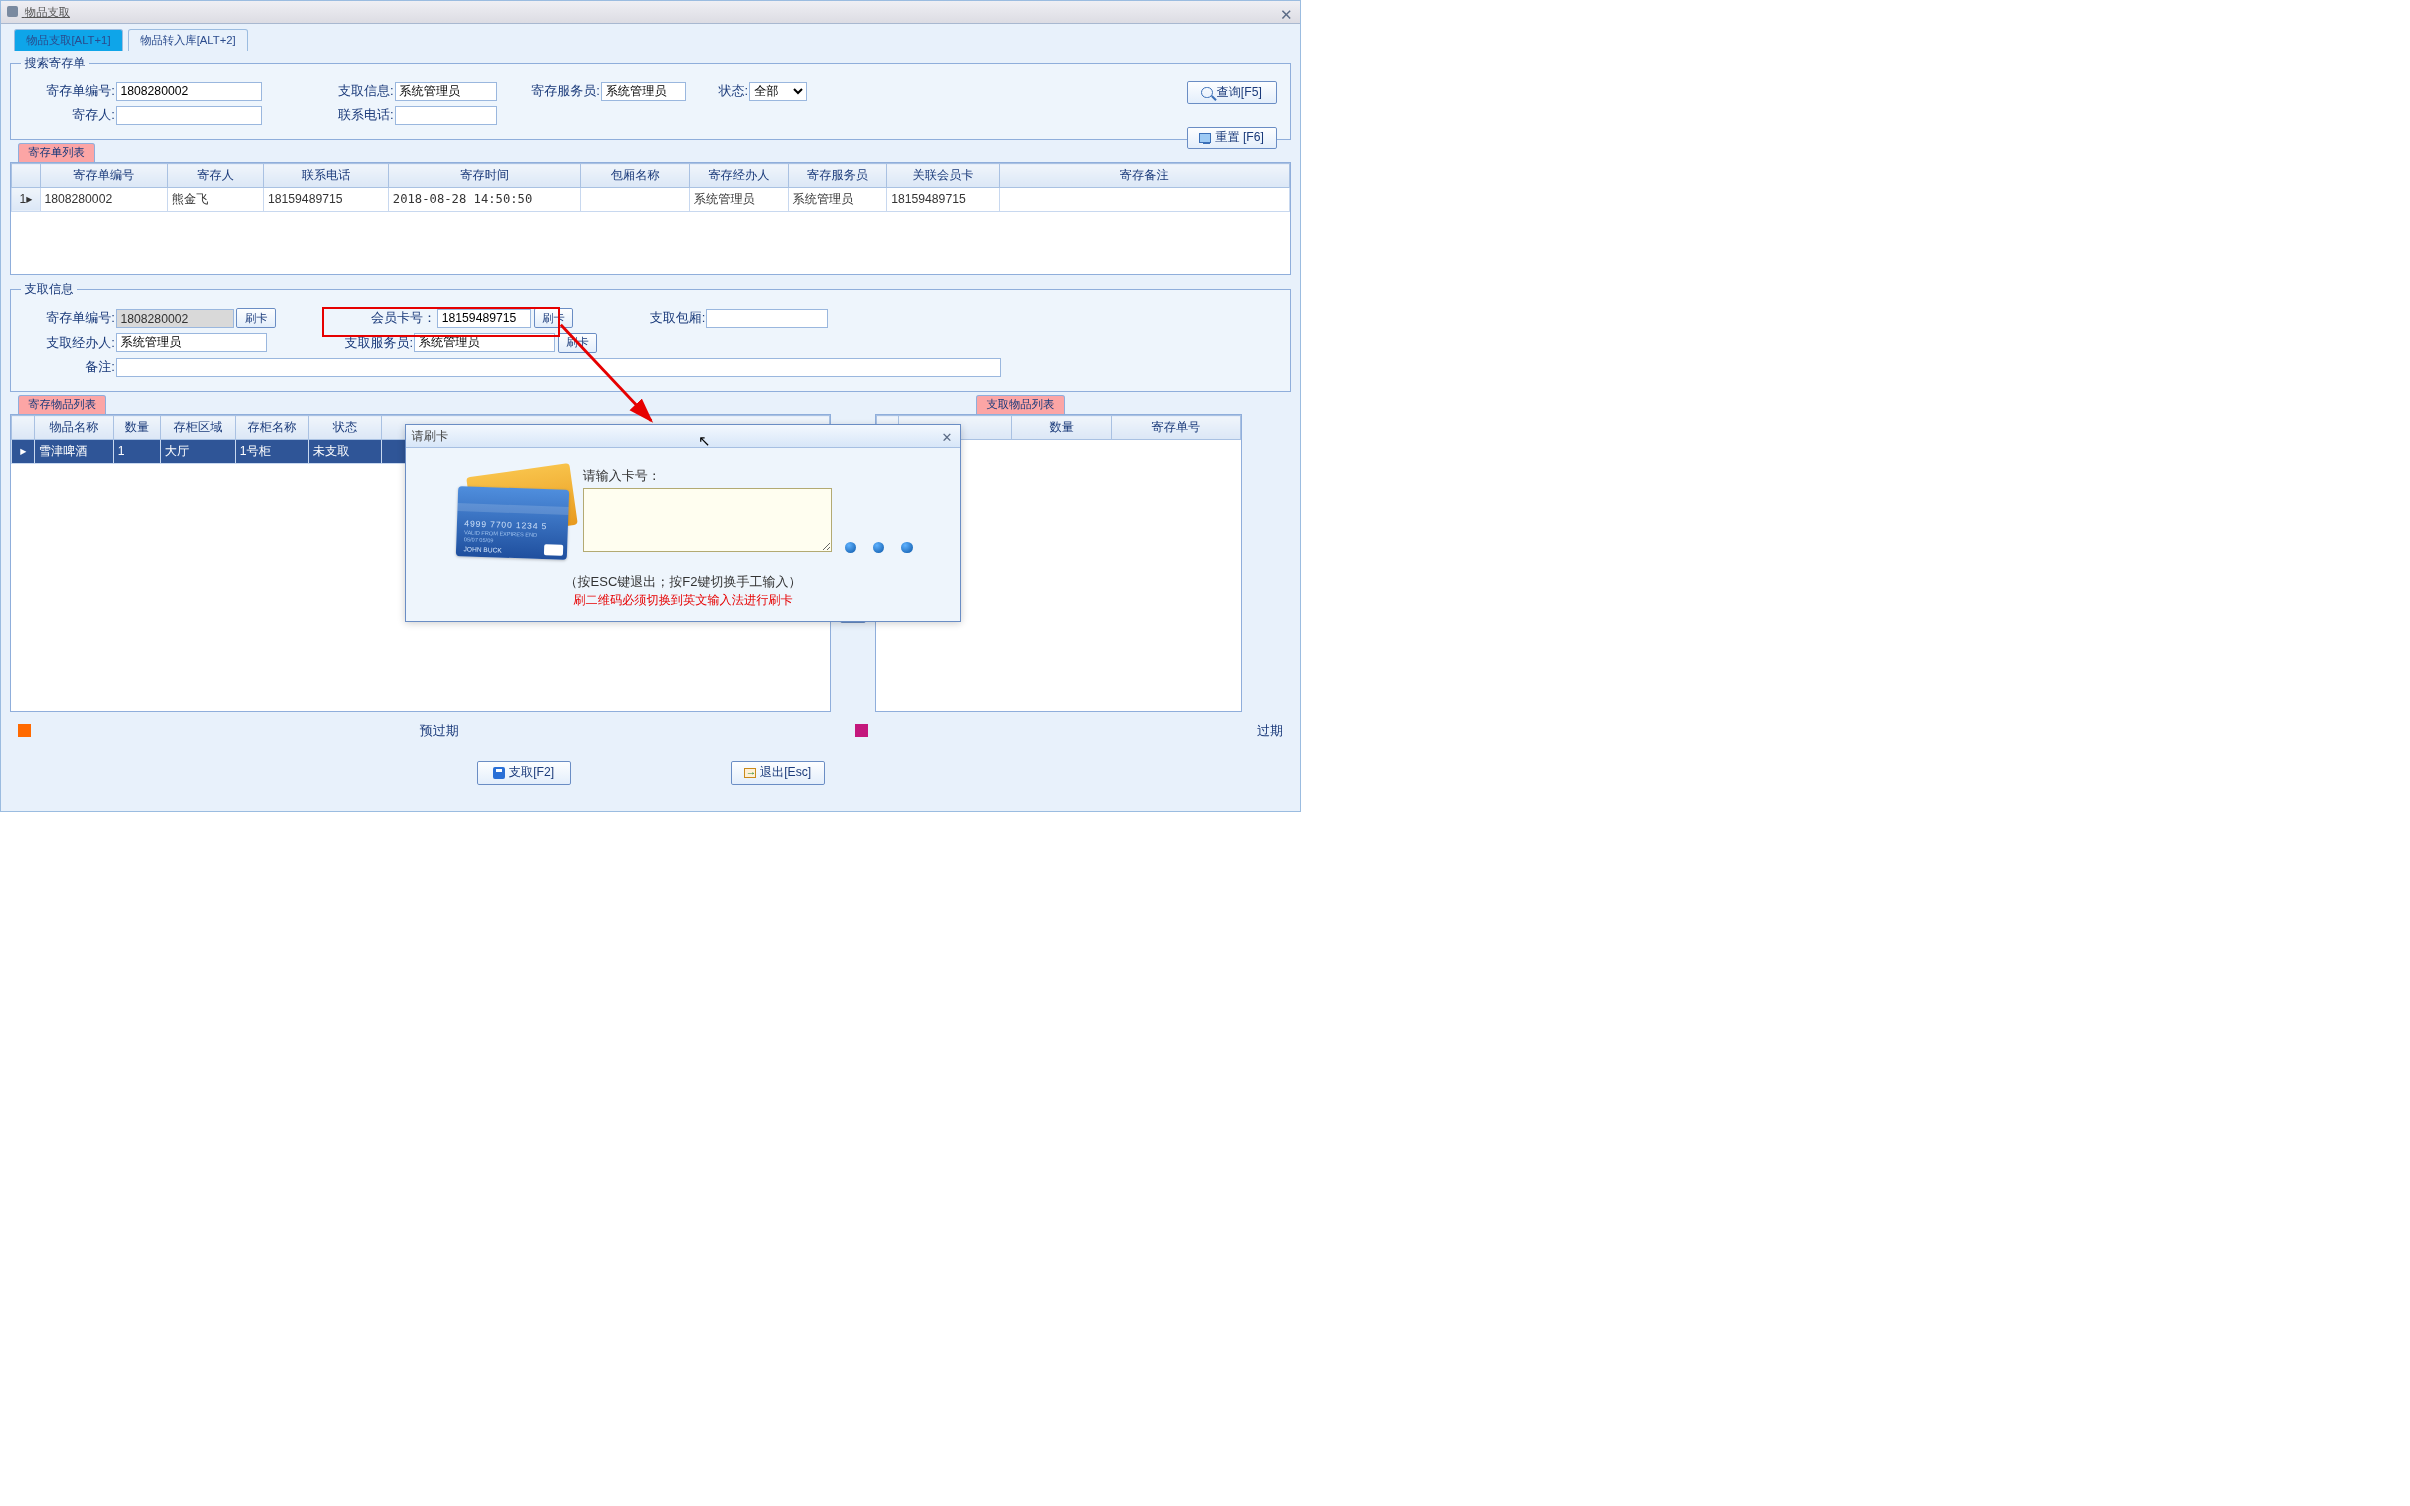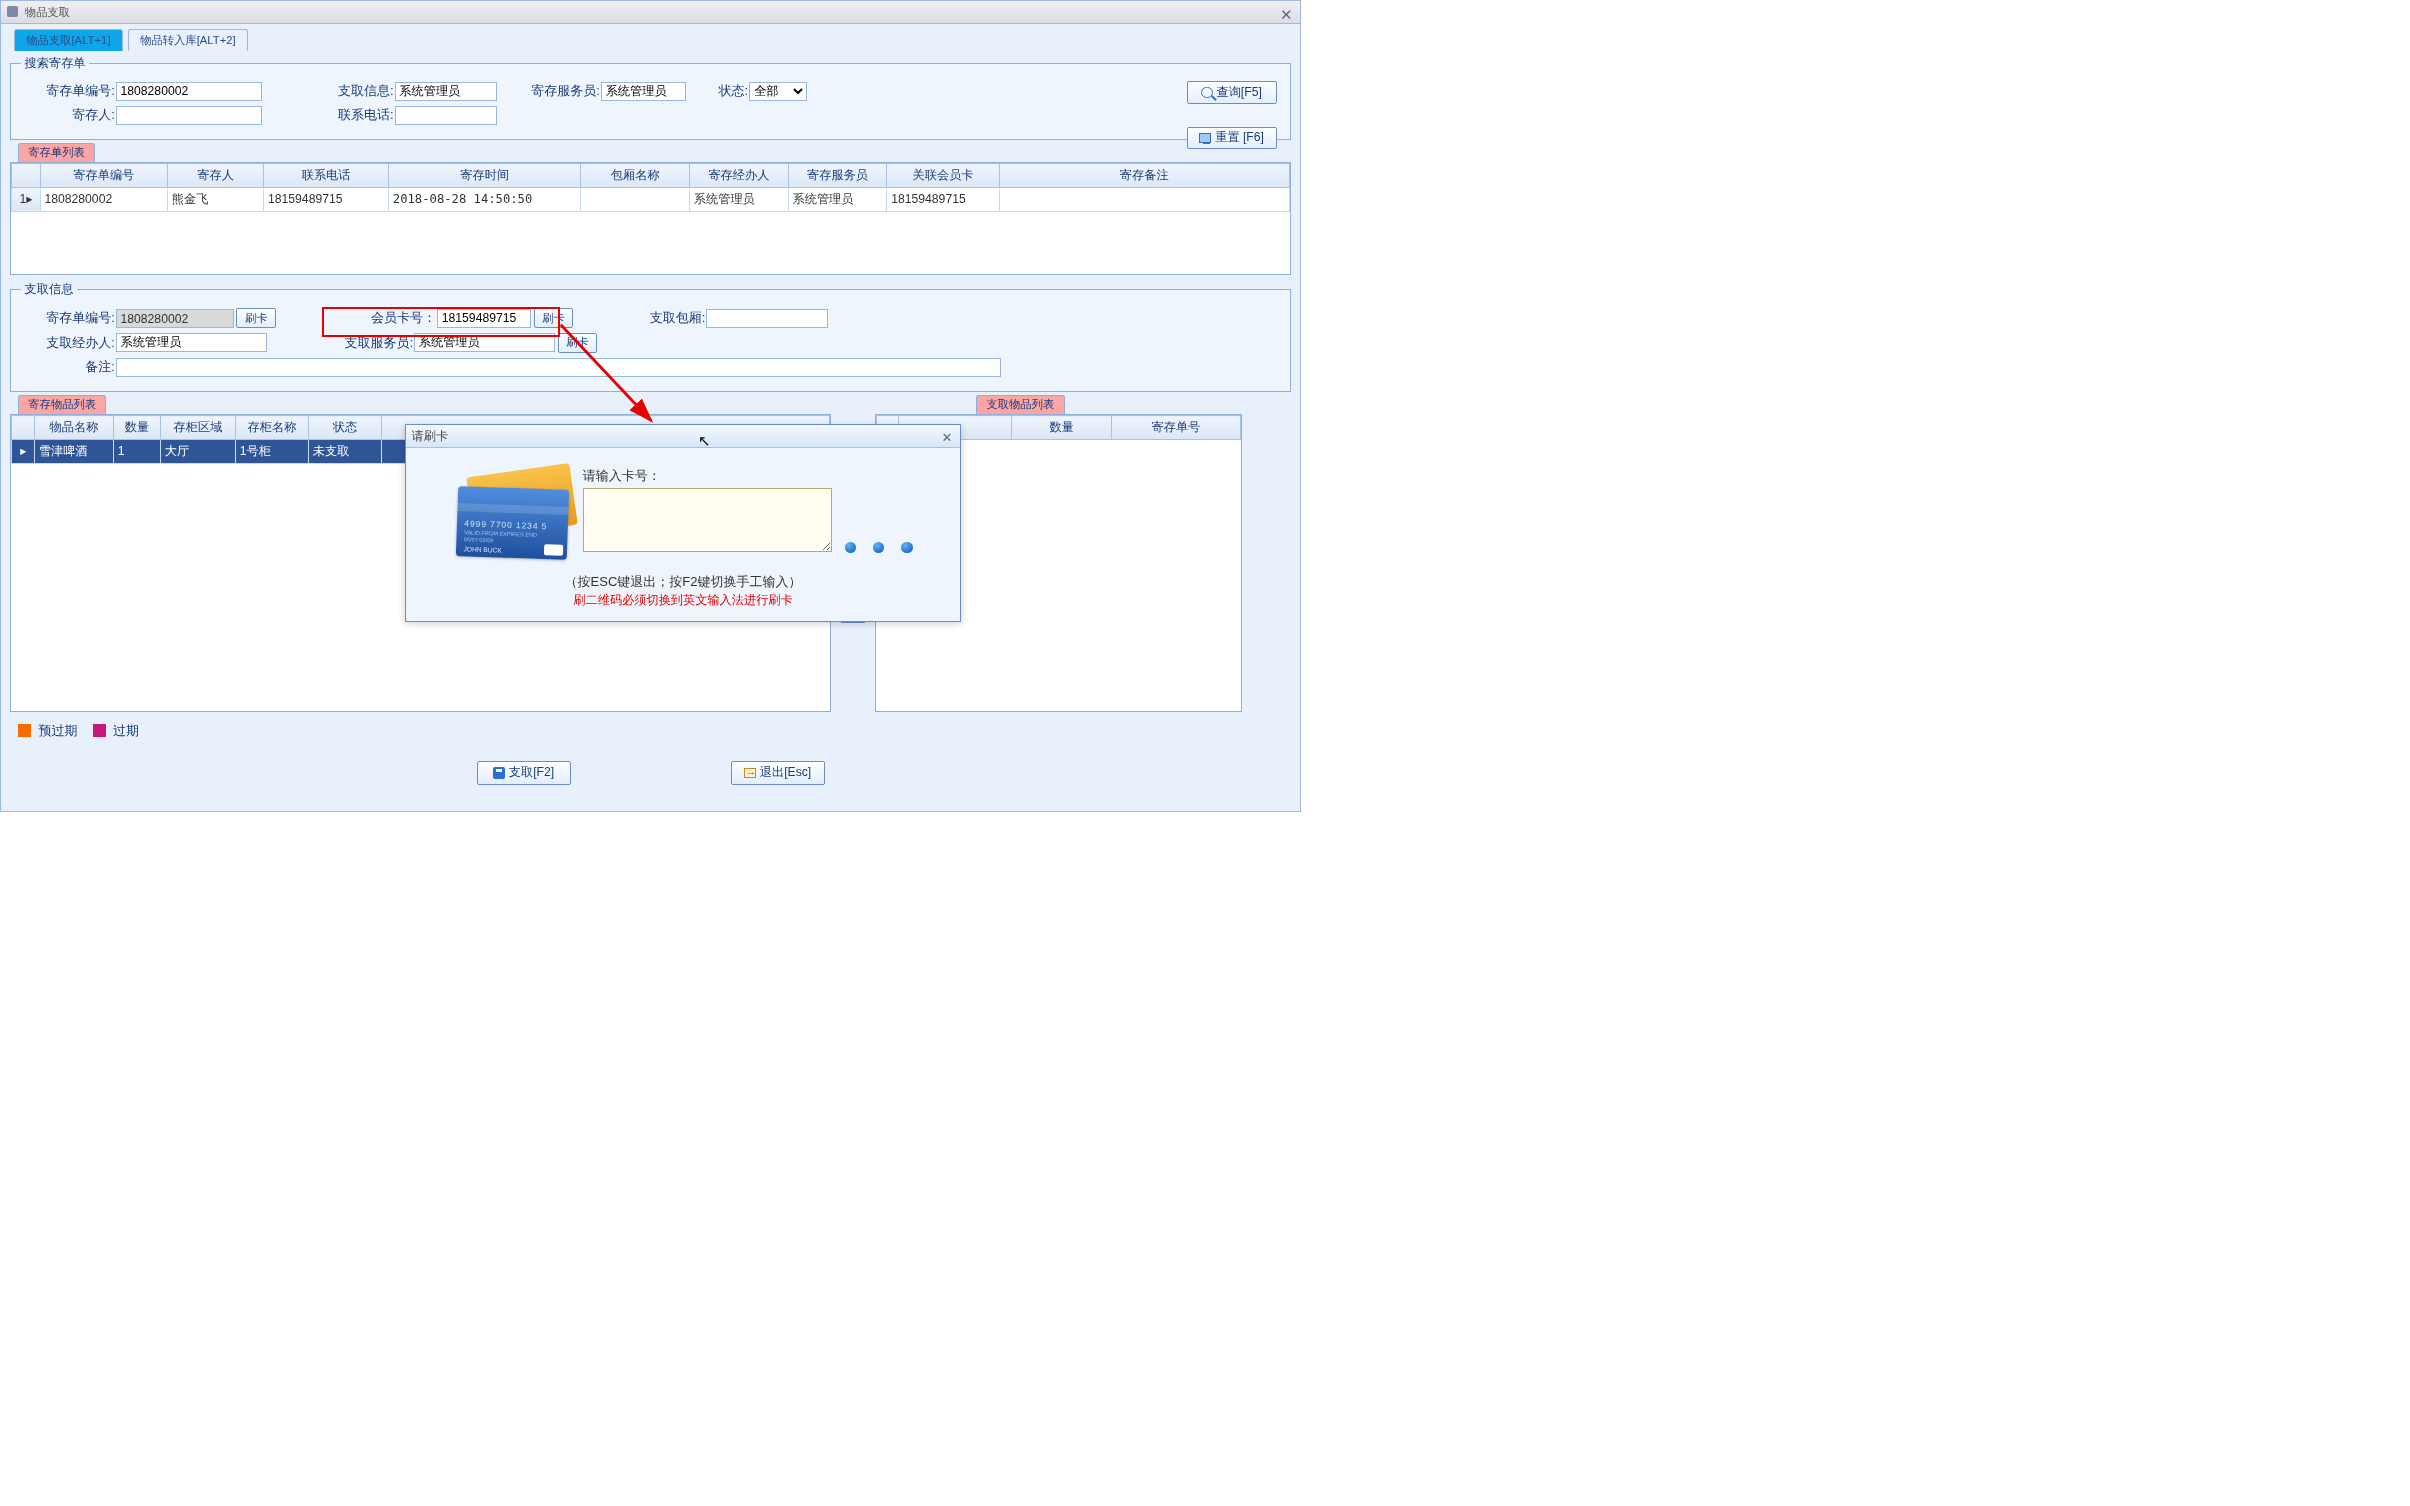--- a/index.html
+++ b/index.html
@@ -1,20 +1,20 @@
 <!DOCTYPE html>
 <html style="font-size:15px"><head>
 <meta charset="utf-8">
 <style>
 * { box-sizing: border-box; margin: 0; padding: 0; font-family: "Microsoft YaHei", SimSun, Arial, sans-serif; }
 body { background: #fff; font-size: 11.3px; color: #333; width: 1303px; height: 814px; overflow: hidden; position: relative; }
 
 
 .window { width: 1301px; height: 812px; border: 0.9px solid #9bbce0; background: #e8f1fb; position: relative; }
-.titlebar { height: 22.6px; line-height: 22.6px; background: linear-gradient(#efeff4,#dcdce3); border-bottom: 0.9px solid #a8b8d0; padding: 0 5.6px; position: relative; color: #555; }
+.titlebar { height: 22.6px; line-height: 22.6px; background: linear-gradient(#efeff4,#dcdce3); border-bottom: 0.9px solid #a8b8d0; padding: 0 5.6px; position: relative; color: #555; text-decoration: underline; }
 .titlebar .close { position: absolute; right: 7.5px; top: 2.8px; color: #5b6b86; font-size: 15px; cursor: pointer; }
 .titlebar .ticon { display:inline-block; width:11.3px; height:11.3px; background:#7a8aa0; border-radius:1.9px; margin-right:3.8px; vertical-align:-0.9px; }
 
 .tabs { padding: 5.6px 0 0 13px; }
 .tab { display: inline-block; padding: 2.8px 11.3px; border: 0.9px solid #9bbce0; border-bottom: none; background: #e8f1fb; color: #2a4b8d; margin-right: 1.9px; border-radius: 2.8px 2.8px 0 0; cursor:pointer; }
 .tab.active { background: #0ea5e9; }
 
 fieldset { border: 0.9px solid #8faedb; margin: 3.8px 9.4px; padding: 5.6px 9.4px 9.4px 9.4px; background: #eef5fc; position: relative; }
 legend { color: #1a3a7a; font-size: 12.2px; padding: 0 3.8px; }
 
@@ -37,21 +37,21 @@
 .rowhdr { width:22.6px; background:linear-gradient(#f0f5fb,#dbe7f6); text-align:center; }
 .selrow td { background:#2f5597; color:#fff; }
 .rowheadsel { background:#2f5597 !important; color:#fff; }
 
 .splitter { display:flex; margin:0 9.4px; gap:5.6px; }
 .panel { border:0.9px solid #8faedb; background:#fff; height:298px; overflow:hidden; }
 .leftp { width:821px; } .rightp { width:367px; }
 .centerbtns { width:32px; display:flex; flex-direction:column; align-items:center; justify-content:flex-start; padding-top:188px; gap:5.6px; }
 .arrowbtn { width:26px; height:21px; border:0.9px solid #6a8dc4; background:linear-gradient(#fdfeff,#e3eefb); color:#1a3a7a; border-radius:1.9px; cursor:pointer; display:flex; align-items:center; justify-content:center; }
 
-.legendrow { margin:9.4px 17px; display:flex; align-items:center; gap:7.5px; font-size:13px; color:#1a3a7a; }
+.legendrow { margin:9.4px 17px; display:flex; align-items:center; gap:7.5px; font-size:13px; color:#1a3a7a;justify-content:space-between; }
 .sq { width:13px; height:13px; display:inline-block; }
 .footerbtns { position:absolute; left:0; right:0; bottom:26px; display:flex; justify-content:center; gap:160px; }
 .footbtn { width:94px; height:24.5px; border:0.9px solid #6a8dc4; background:linear-gradient(#fdfeff,#e3eefb); color:#1a3a7a; display:flex; align-items:center; justify-content:center; gap:3.8px; border-radius:1.9px; cursor:pointer; font-size:12.2px; }
 
 
 .redbox { position:absolute; border:2.8px solid #e60000; pointer-events:none; }
 .redarrow { position:absolute; pointer-events:none; }
 
 
 .modal { position:absolute; border:0.9px solid #6a8dc4; background:#eef5fc; box-shadow:0 1.9px 7.5px rgba(0,0,0,.2); width:556px; }

